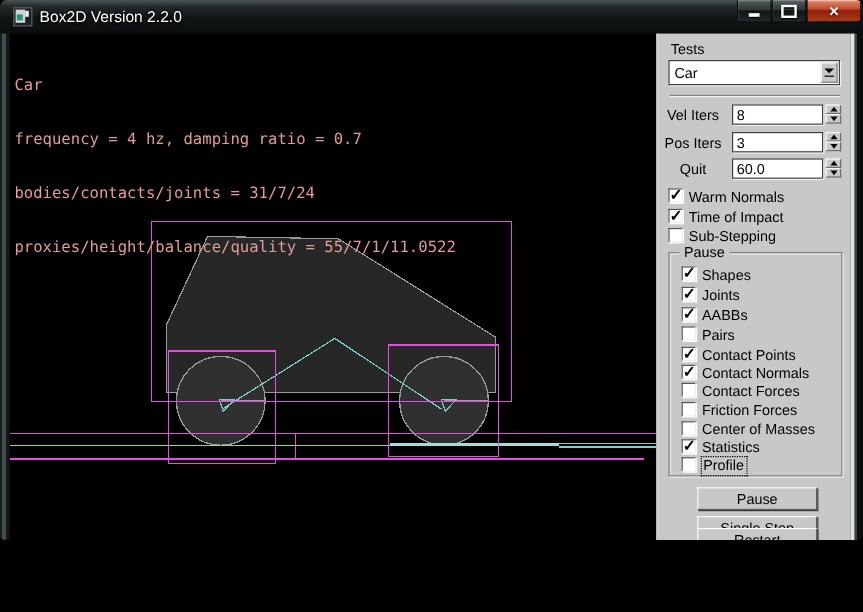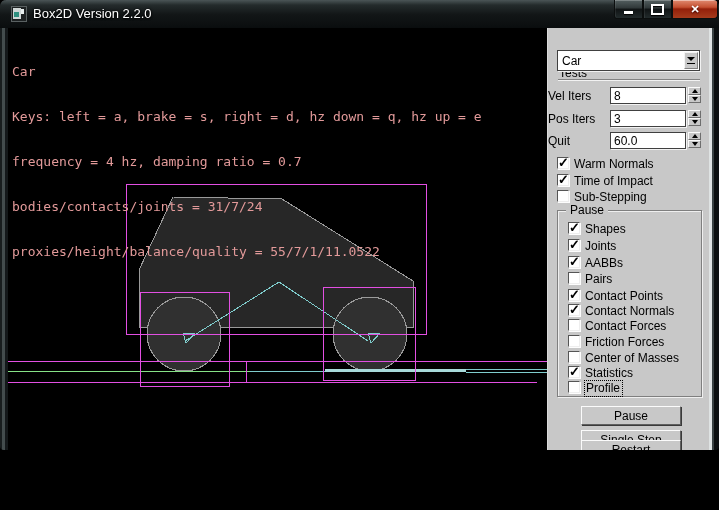--- a/index.html
+++ b/index.html
@@ -41,32 +41,32 @@
   .cyanline{stroke:var(--joint-cyan);fill:none;}
   .bridge{stroke:var(--bridge-cyan);fill:none;}
   .greenline{stroke:var(--static-green);fill:none;}
   .bodyshape{stroke:var(--body-outline);fill:var(--body-fill);}
   .wheelshape{stroke:var(--body-outline);fill:var(--wheel-fill);}
   .bodyline{stroke:var(--body-outline);fill:none;}
   
   #panel{left:547px;top:28px;width:162px;height:472px;background:var(--panel-bg);
     border-left:1px solid #dadada;box-sizing:border-box;color:var(--panel-text);font-size:12px;}
   #panel-right-hl{left:709px;top:28px;width:3px;height:472px;background:#dfe3e3;}
-  #tests-label{left:11px;top:6px;margin-top:32px;}
+  #tests-label{left:11px;top:6px;}
   #combo{left:9px;top:22px;width:143px;height:21px;background:#fff;box-sizing:border-box;
     border:1px solid #404040;box-shadow:1px 1px 0 #f2f2f2;}
   #combo-value{position:absolute;left:4px;top:3px;}
   #combo-btn{position:absolute;right:1px;top:1px;width:14px;height:17px;background:var(--panel-bg);
     border:1px solid #808080;border-top-color:#f4f4f4;border-left-color:#f4f4f4;box-sizing:border-box;
     display:flex;flex-direction:column;align-items:center;justify-content:center;}
   .tri-down{width:0;height:0;border-left:4px solid transparent;border-right:4px solid transparent;border-top:4px solid #000;}
   #combo-btn .underline{width:8px;height:1px;background:#000;margin-top:2px;}
   #separator{left:10px;top:51px;width:142px;height:0;border-top:1px solid #828282;border-bottom:1px solid #f2f2f2;}
   .spin-row{left:0;width:162px;height:17px;}
-  .spin-label{position:absolute;left:0;top:2px;width:59px;text-align:left;}
+  .spin-label{position:absolute;left:0;top:2px;width:59px;text-align:center;}
   .spin-input{position:absolute;left:62px;top:0;width:76px;height:17px;box-sizing:border-box;
     background:#fff;border:1px solid #404040;box-shadow:1px 1px 0 #f2f2f2;
     font-family:"Liberation Sans",sans-serif;font-size:12px;padding:0 0 0 3px;color:#000;outline:none;}
   .spinner{position:absolute;left:140px;top:0;width:13px;height:17px;}
   .spin-btn{position:absolute;left:0;width:13px;height:8px;background:var(--panel-bg);
     border:1px solid #6e6e6e;border-top-color:#fafafa;border-left-color:#fafafa;box-sizing:border-box;
     display:flex;align-items:center;justify-content:center;}
   .spin-btn.up{top:0;} .spin-btn.down{top:8px;}
   .tri-up-s{width:0;height:0;border-left:3px solid transparent;border-right:3px solid transparent;border-bottom:4px solid #000;}
   .tri-down-s{width:0;height:0;border-left:3px solid transparent;border-right:3px solid transparent;border-top:4px solid #000;}
@@ -133,21 +133,20 @@
 
       <rect class="magenta" x="126.5" y="184.5" width="300" height="150"></rect>
       <rect class="magenta" x="140.5" y="292.5" width="89" height="94"></rect>
       <rect class="magenta" x="323.5" y="287.5" width="92" height="93"></rect>
       <line class="magenta" x1="8" y1="361.5" x2="547" y2="361.5"></line>
       <line class="magenta" x1="8" y1="382.5" x2="537" y2="382.5"></line>
       <line class="magenta" x1="246.5" y1="361.5" x2="246.5" y2="382.5"></line>
     </svg>
     <div id="debug-text" class="abs">
       <div>Car</div>
-      <div>Keys: left = a, brake = s, right = d, hz down = q, hz up = e</div>
       <div>frequency = 4 hz, damping ratio = 0.7</div>
       <div>bodies/contacts/joints = 31/7/24</div>
       <div>proxies/height/balance/quality = 55/7/1/11.0522</div>
     </div>
   </div>
 
   <div id="panel" class="abs">
 
     <div id="tests-label" class="abs">Tests</div>
     <div id="combo" class="abs">

